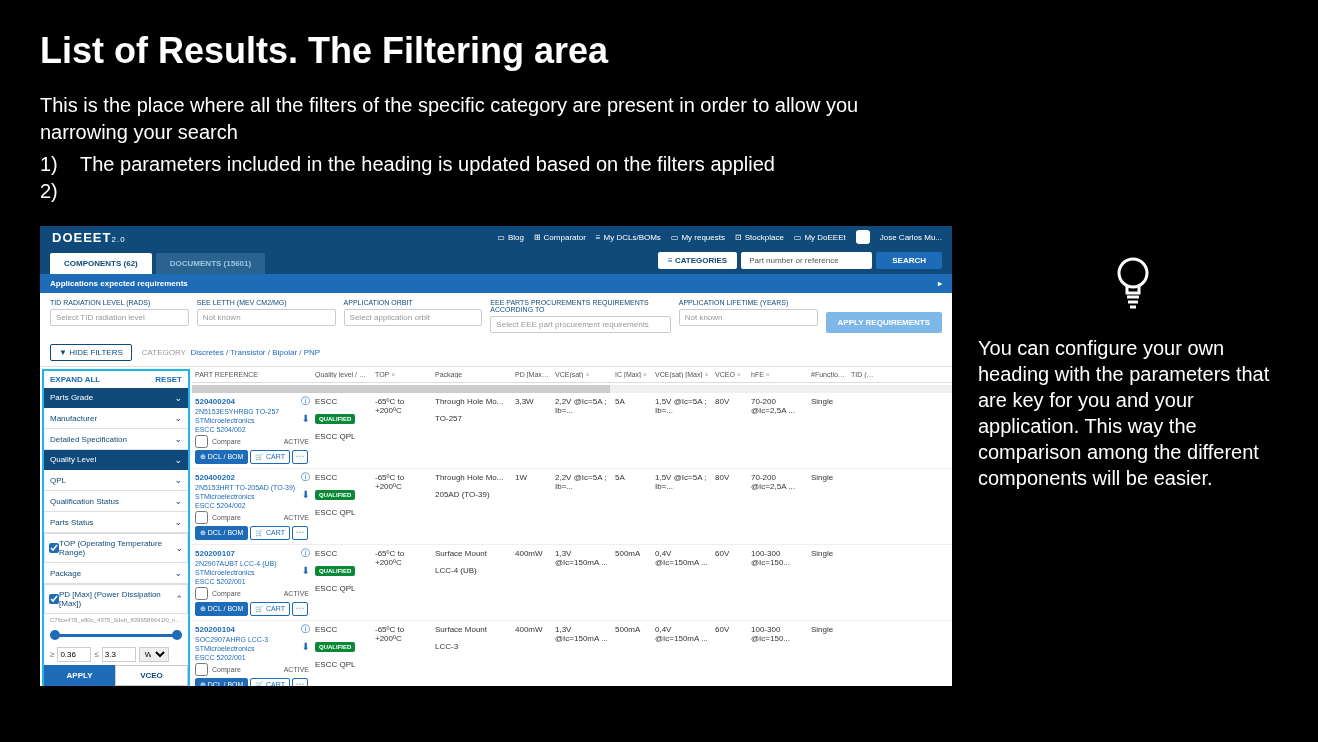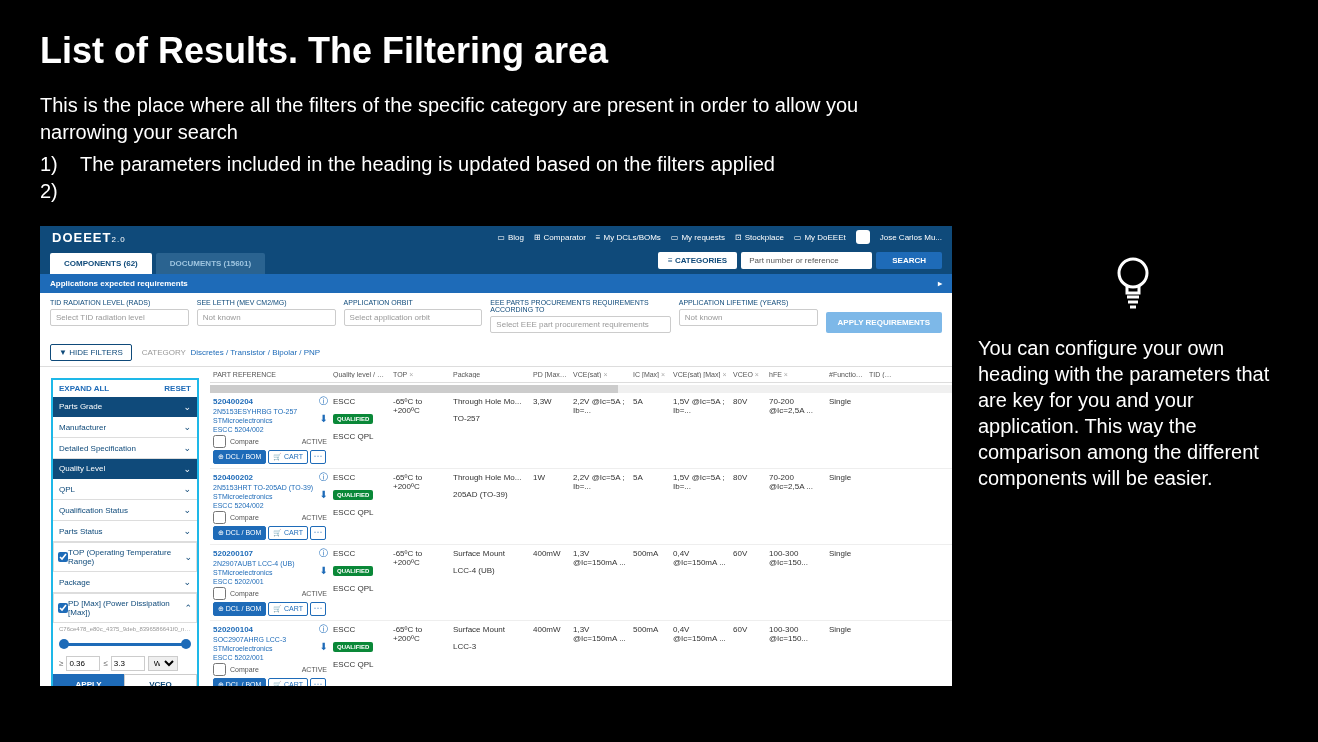--- a/index.html
+++ b/index.html
@@ -34,21 +34,21 @@
 .req-lbl { color: #0f4a7a; font-size: 7px; }
 .req-in { border: 1px solid #ccc; padding: 3px 5px; font-size: 8px; color: #999; background: #fff; border-radius: 2px; }
 .apply-req { background: #7db8e8; color: #fff; font-size: 8px; padding: 6px 12px; border-radius: 2px; font-weight: bold; align-self: flex-end; }
 
 .filter-ctrl { background: #fff; padding: 5px 10px; display: flex; gap: 10px; align-items: center; border-bottom: 1px solid #ddd; }
 .hide-filt { border: 1px solid #0f4a7a; color: #0f4a7a; font-size: 8px; padding: 3px 8px; border-radius: 2px; }
 .crumb { color: #999; font-size: 8px; }
 .crumb a { color: #1e6bb8; }
 
 .content { display: flex; background: #fff; height: 350px; }
-.sidebar { width: 148px; border: 2px solid #1eb8e8; margin: 11px; background: #fff; font-size: 8px; }
+.sidebar { width: 148px; border: 2px solid #1eb8e8; margin: 2px; background: #fff; font-size: 8px; }
 .side-top { color: #1e6bb8; font-weight: bold; padding: 4px 6px; text-align: right; display: flex; justify-content: space-between; }
 .side-grp { background: #0f4a7a; color: #fff; padding: 5px 6px; display: flex; justify-content: space-between; align-items: flex-start; }
 .side-item { border-bottom: 1px solid #ddd; color: #0f4a7a; padding: 5px 6px; display: flex; justify-content: space-between; align-items: center; }
 .side-chk { border: 1px solid #ddd; color: #0f4a7a; padding: 5px 4px; display: flex; gap: 0; align-items: center; justify-content: flex-start; }
 .side-chk input { width: 10px; height: 10px; accent-color: #1e6bb8; }
 .side-chk .chev { margin-left: auto; }
 .chev { font-size: 9px; }
 .side-small { color: #999; font-size: 6px; padding: 3px 6px; overflow: hidden; text-overflow: ellipsis; white-space: nowrap; }
 .slider-row { padding: 6px; position: relative; height: 18px; }
 .slider-row .track { height: 3px; background: #1e6bb8; position: absolute; left: 10px; right: 10px; top: 8px; border-radius: 2px; }

